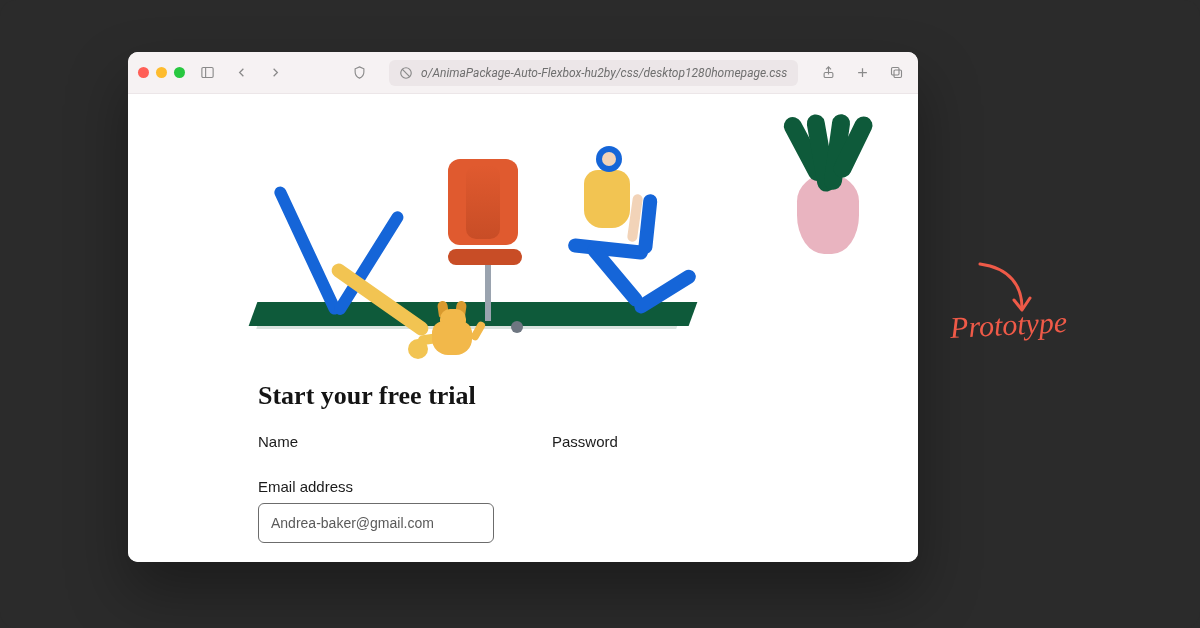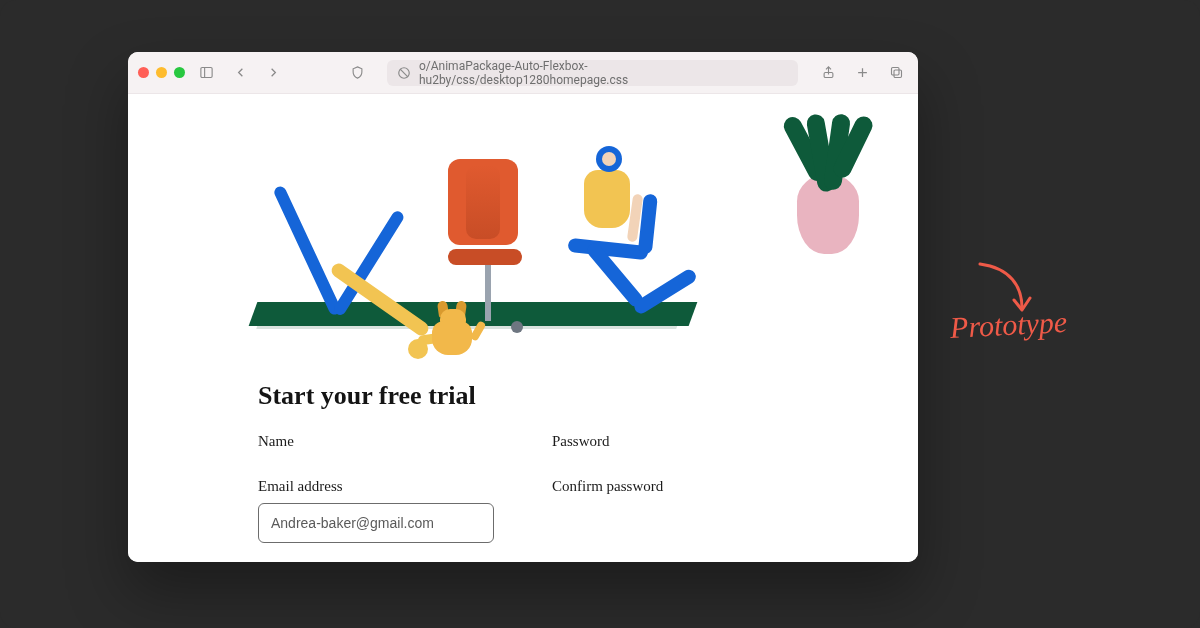--- a/index.html
+++ b/index.html
@@ -14,21 +14,21 @@
   
   .browser {
     position: absolute; left: 128px; top: 52px; width: 790px; height: 510px;
     background: #ffffff; border-radius: 10px;
     box-shadow: 0 30px 60px rgba(0,0,0,.35);
     overflow: hidden;
     display: flex; flex-direction: column;
   }
   .chrome {
     height: 42px; background: #f6f2f3; border-bottom: 1px solid #ece6e8;
-    display: flex; align-items: center; padding: 0 10px; gap: 10px;
+    display: flex; align-items: center; padding: 0 10px; gap: 10px; font-style: italic;
   }
   .traffic { display: flex; gap: 7px; align-items: center; }
   .dot { width: 11px; height: 11px; border-radius: 50%; }
   .red { background: #ff5f57; } .yellow { background: #febc2e; } .green { background: #28c840; }
   .tb-btn { width: 24px; height: 22px; border-radius: 5px; display:flex; align-items:center; justify-content:center; color:#8a8a8a; }
   .tb-btn svg { width: 15px; height: 15px; stroke:#8a8a8a; }
   .addr {
     flex: 1 1 auto; height: 26px; background: #ece6e8; border-radius: 6px;
     margin: 0 8px; display:flex; align-items:center; gap:8px; padding: 0 10px;
     color: #6f6f6f; font-size: 12px; max-width: 430px;
@@ -98,21 +98,21 @@
   .dog .head { width:26px; height:22px; background:#f2b84a; border-radius:10px; position:absolute; top:0; left:12px; }
   .dog .ear { width:10px; height:16px; background:#d99a2e; border-radius:6px 6px 2px 2px; position:absolute; top:-8px; }
   .dog .ear.l { left:10px; transform:rotate(-8deg); }
   .dog .ear.r { left:28px; transform:rotate(8deg); }
   .dog .tail { width:8px; height:20px; background:#f2b84a; border-radius:6px; position:absolute; right:-2px; bottom:14px; transform:rotate(30deg); }
 
   
   .form-wrap { padding: 0 130px; }
   .form-title { font-family: Georgia, 'Times New Roman', serif; font-size: 26px; color:#141414; margin: 17px 0 22px; }
   .grid2 { display:grid; grid-template-columns: 1fr 1fr; column-gap: 58px; row-gap: 20px; }
-  .field label { display:block; font-family: Liberation Serif, serif; font-size: 15px; color:#1b1b1b; margin-bottom: 8px; }
+  .field label { display:block; font-family: Liberation Sans, sans-serif; font-size: 15px; color:#1b1b1b; margin-bottom: 8px; }
   .field input {
     width: 100%; height: 40px; border: 1.5px solid #6c6c6c; border-radius: 6px;
     padding: 0 12px; font-size: 14px; color:#5a5a5a; background:#fff;
   }
   .field input::placeholder { color:#9b9b9b; }
 
   
   .annot { position:absolute; right:70px; top:258px; width:180px; color:#ef5a48; }
   .annot .word { font-family: "Bradley Hand","Comic Sans MS",cursive; font-size:30px; font-style:italic; transform:rotate(-3deg); display:inline-block; margin-top:50px; }
   .annot svg { position:absolute; right:90px; top:0; }
@@ -241,24 +241,20 @@
           <div class="field">
             <label>Name</label>
           </div>
           <div class="field">
             <label>Password</label>
 
           </div>
           <div class="field">
             <label>Email address</label>
             <input type="text" value="Andrea-baker@gmail.com" style="">
-          </div>
-          <div class="field">
-            <label>Confirm password</label>
-
           </div>
         </div>
       </div>
     </div>
   </div>
 
   <div class="annot">
     <svg width="70" height="60" viewBox="0 0 70 60">
       <path d="M10 6 C 40 10, 52 28, 52 50" fill="none" stroke="#ef5a48" stroke-width="3" stroke-linecap="round"></path>
       <path d="M44 42 L52 52 L60 40" fill="none" stroke="#ef5a48" stroke-width="3" stroke-linecap="round" stroke-linejoin="round"></path>

